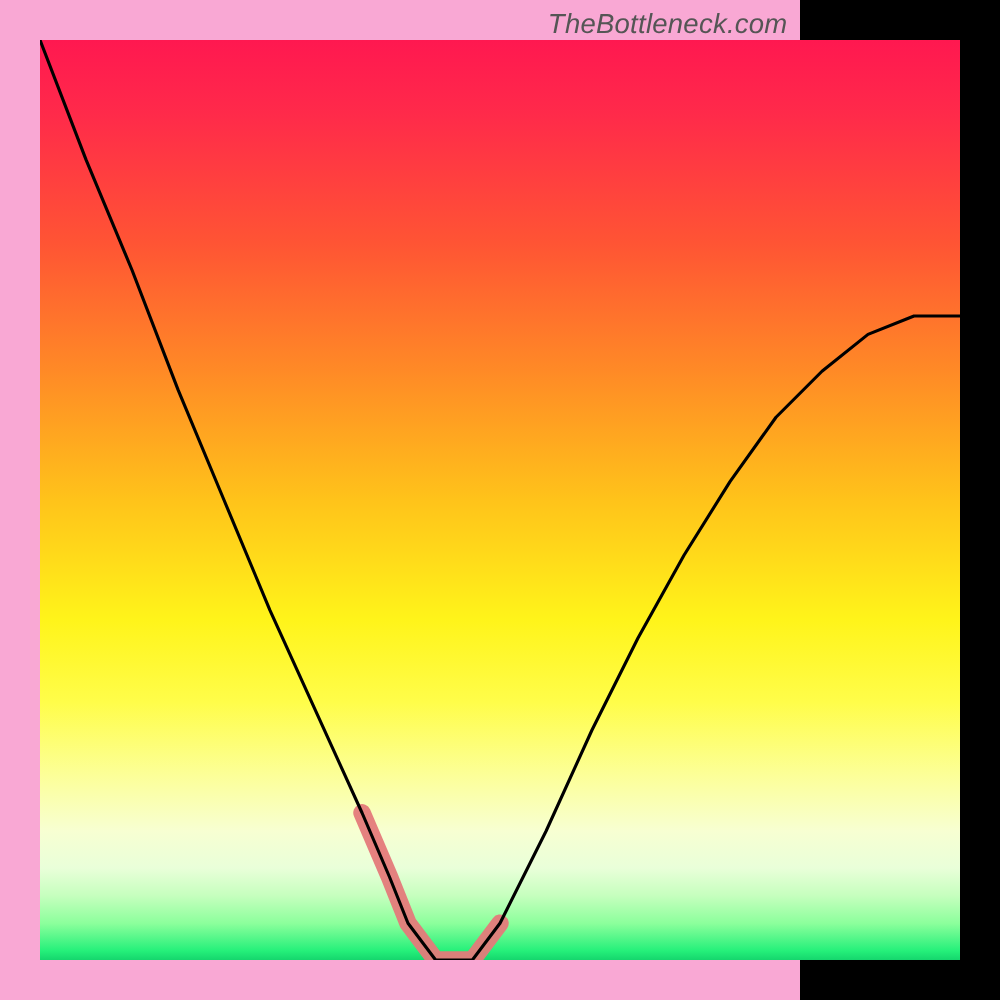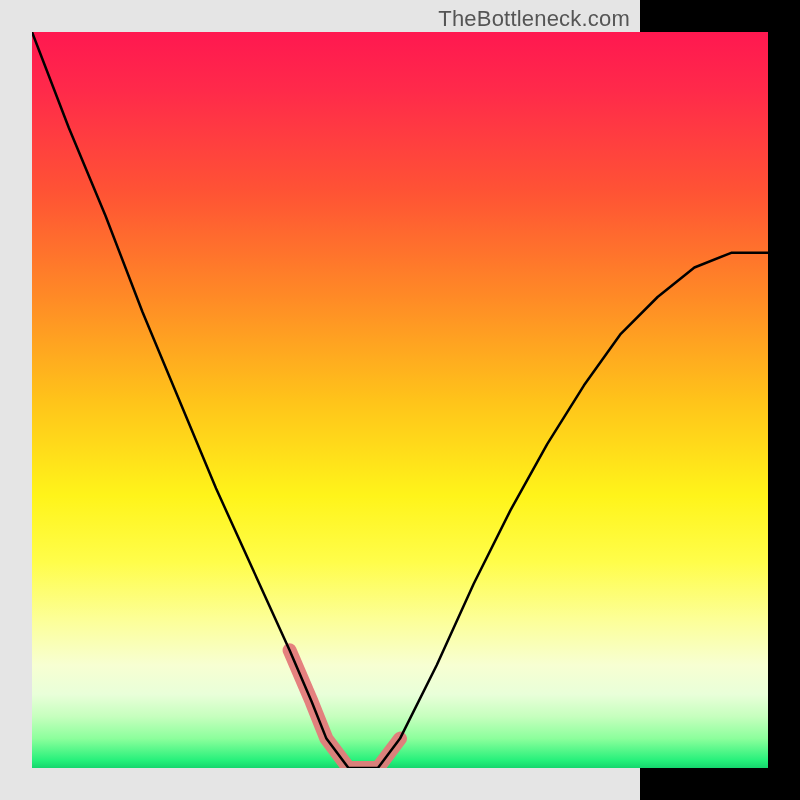--- a/index.html
+++ b/index.html
@@ -8,21 +8,22 @@
     width: 800px;
     height: 800px;
     background: #000;
     overflow: hidden;
     font-family: Arial, Helvetica, sans-serif;
   }
   .frame {
     position: relative;
     width: 640px;
     height: 800px;
-    background: #e5e5e5;
+    background: #f9a8d4;
+    font-style: italic;
   }
   .watermark {
     position: absolute;
     top: 6px;
     right: 10px;
     color: #555;
     font-size: 22px;
     font-weight: 500;
     letter-spacing: 0.2px;
     z-index: 10;

